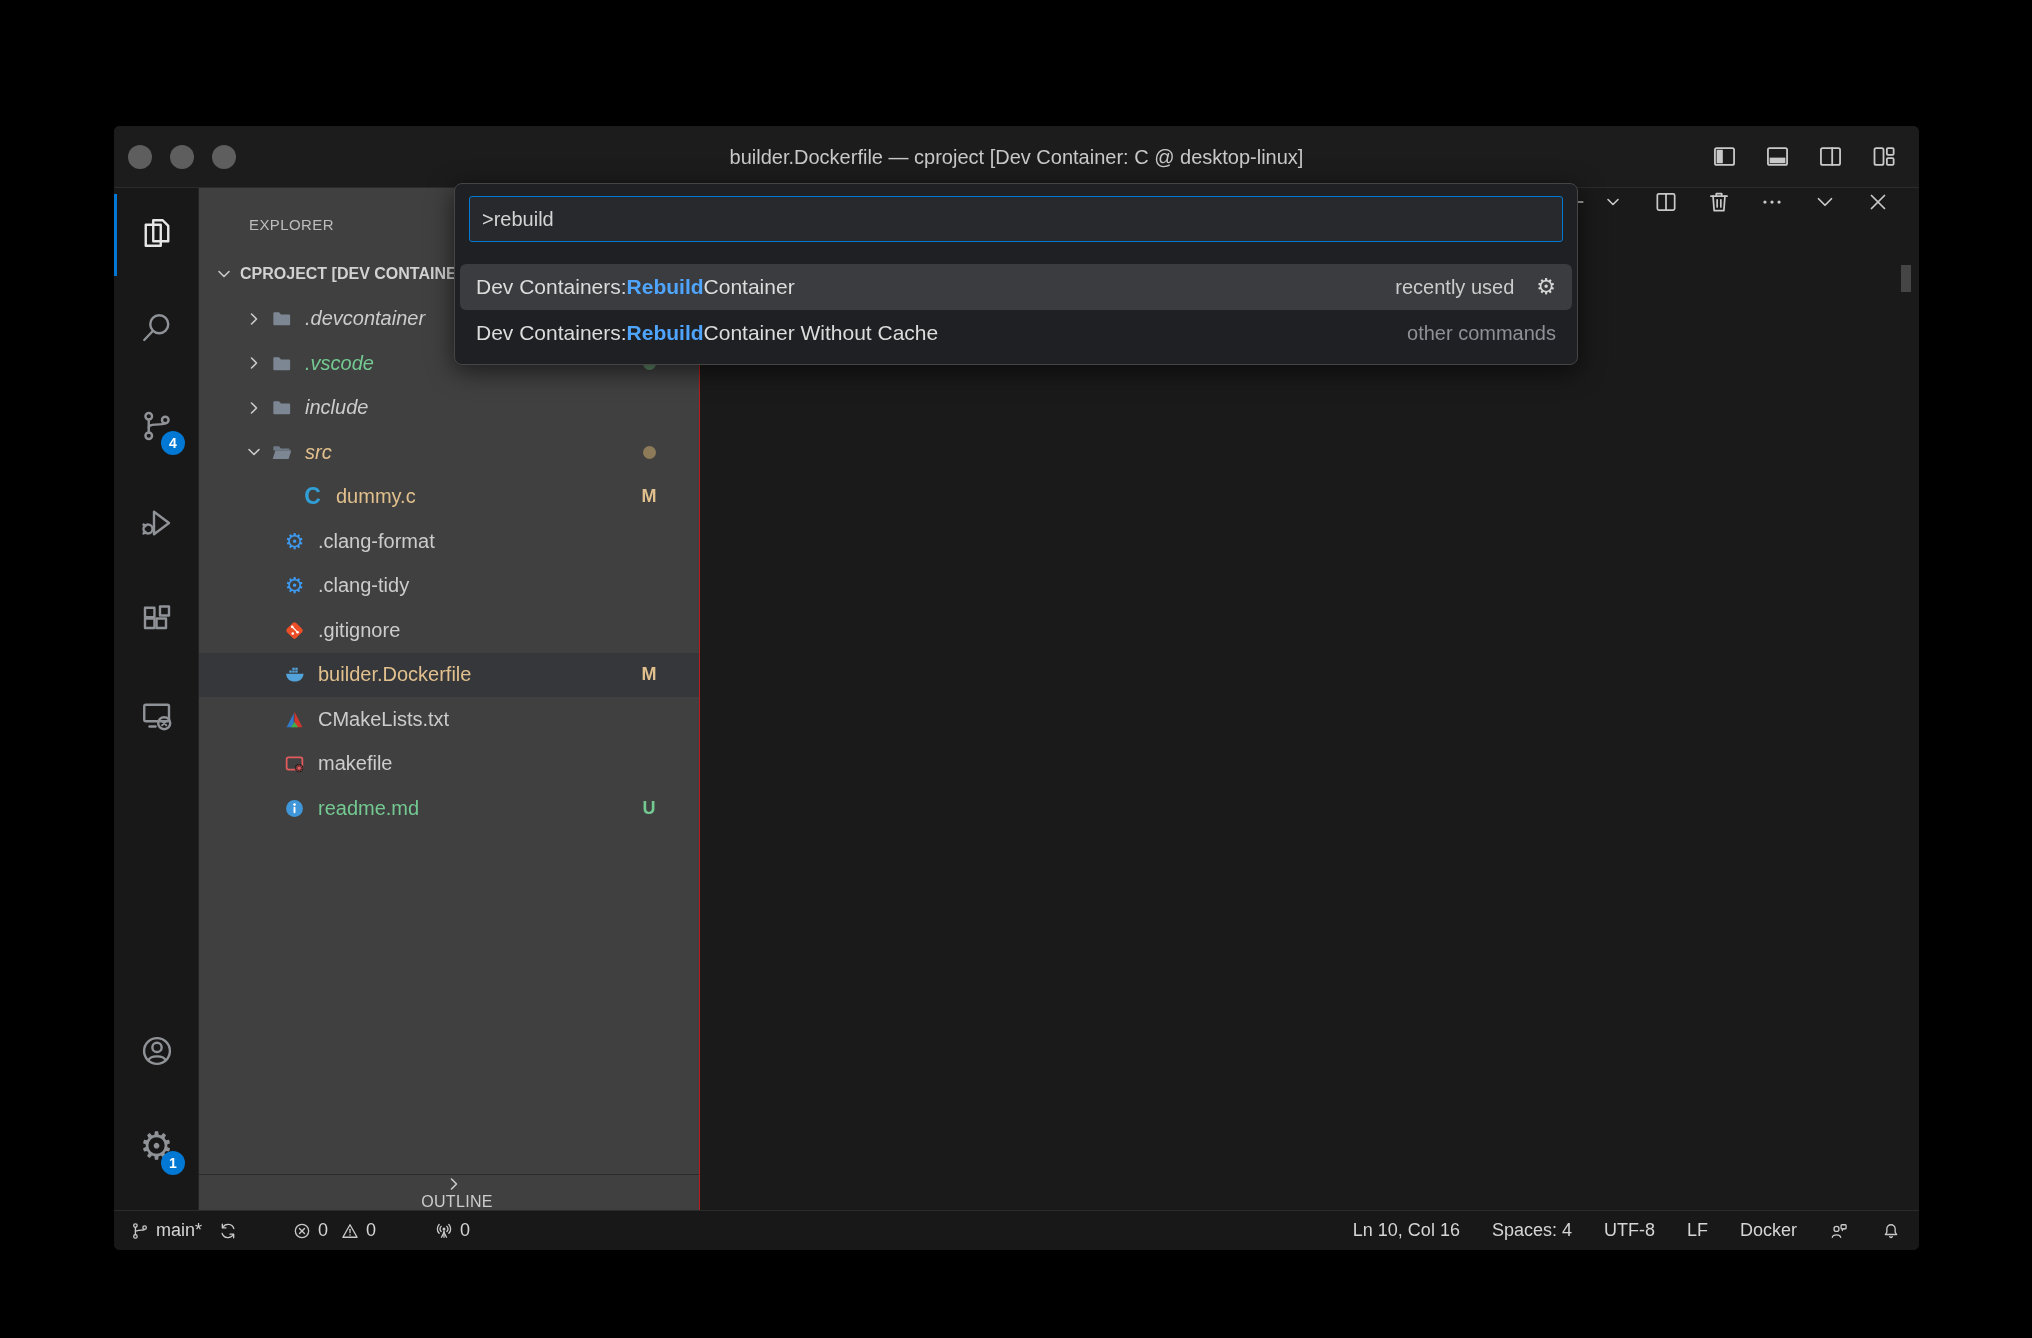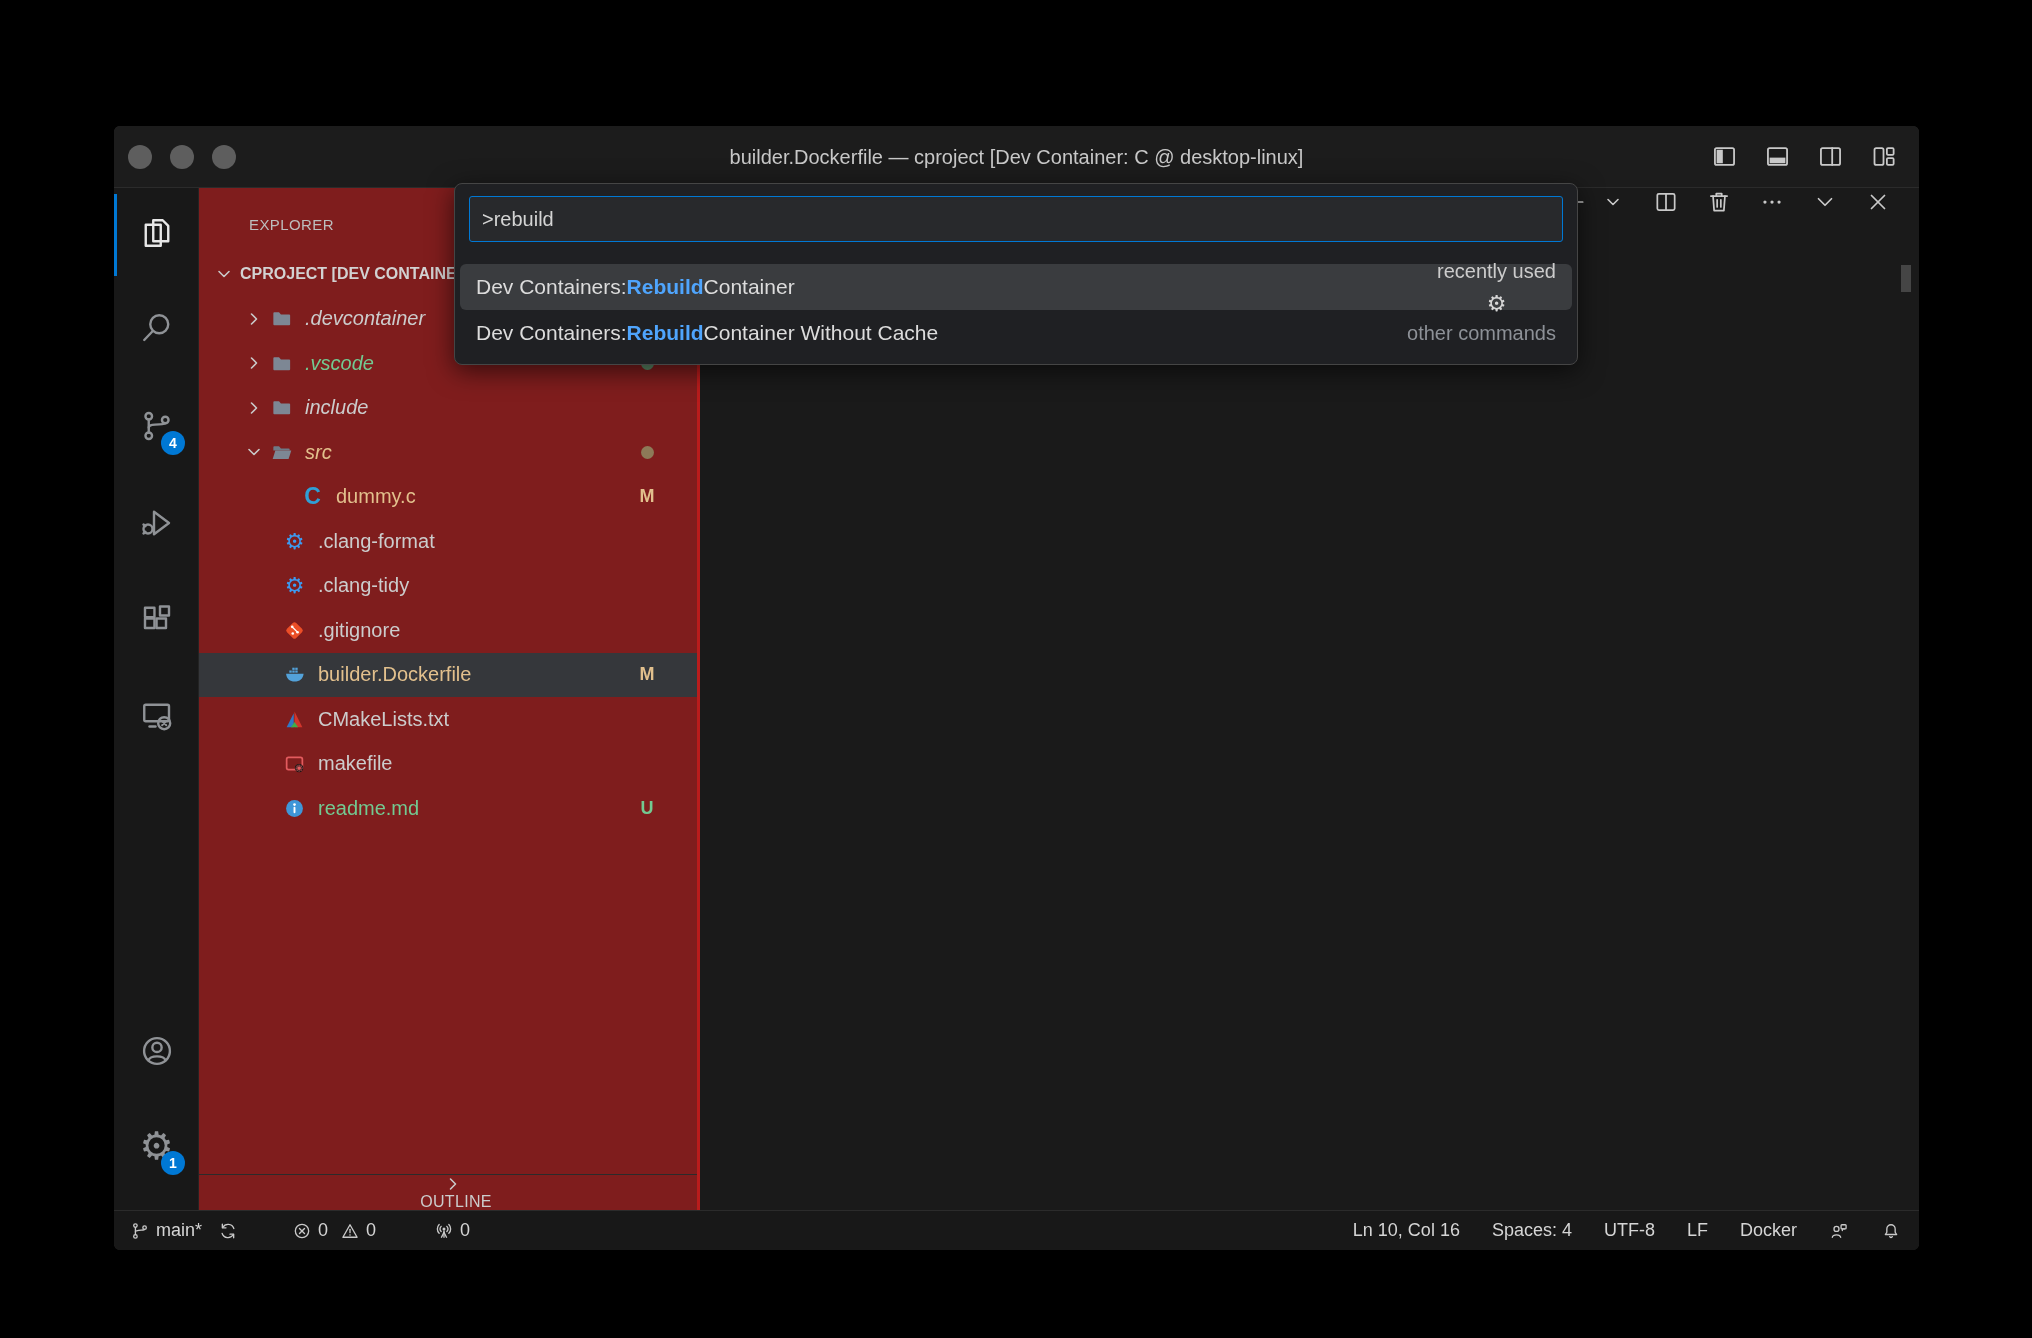--- a/index.html
+++ b/index.html
@@ -28,21 +28,21 @@
   .aicon { position:absolute; left:0; width:85px; height:86px; display:flex;
            align-items:center; justify-content:center; color:#8f9296; }
   .aicon.active { color:#e7e7e7; }
   .aicon svg { width:36px; height:36px; stroke:currentColor; }
   .active-bar { position:absolute; left:0; top:4px; width:3px; height:82px; background:#0078d4; }
   .nbadge { position:absolute; right:14px; bottom:14px; min-width:24px; height:24px; border-radius:12px;
             background:#0078d4; color:#fff; font-size:14px; line-height:24px; text-align:center; font-weight:bold; }
 
   
   .side { position:absolute; left:85px; top:62px; width:501px; bottom:40px;
-          background:#7f1d1d; border-right:3px solid #b91c1c; }
+          background:#404040; border-right:1px solid #b91c1c; }
   .sidehead { position:absolute; left:50px; top:28px; color:#bdbdbd; font-size:15px; letter-spacing:.4px; }
   .tree { position:absolute; left:0; top:64px; width:100%; }
   .trow { position:relative; height:44.5px; display:flex; align-items:center; color:#cccccc; font-size:20px; }
   .trow.sel { background:#35373b; }
   .chev { width:18px; height:18px; flex:0 0 18px; margin-right:7px; }
   .ficon { width:23px; height:23px; flex:0 0 23px; margin-right:12px; display:flex; align-items:center; justify-content:center; }
   .glyph { font-family:"DejaVu Sans",sans-serif; }
   .root-hdr { padding-left:16px; font-weight:bold; font-size:16px; color:#d2d2d2; white-space:nowrap; overflow:hidden; }
   .lvl-folder { padding-left:46px;font-style:italic; }
   .lvl-file   { padding-left:84px; }
@@ -70,21 +70,21 @@
          box-shadow:0 6px 26px rgba(0,0,0,.6); padding:12px 0 8px 0; }
   .pal-inputwrap { margin:0 14px; }
   .pal-input { width:100%; height:46px; background:#28292c; border:1.6px solid #0078d4; border-radius:3px;
                color:#d4d4d4; font-size:20px; padding:0 12px; outline:none;
                font-family:"Liberation Sans","DejaVu Sans",sans-serif; }
   .pal-list { margin-top:22px; }
   .pal-item { position:relative; height:46px; margin:0 5px; border-radius:6px;
               display:flex; align-items:center; padding:0 16px; font-size:21px; color:#dcdcdc; }
   .pal-item.sel { background:#3a3c3f; }
   .hl { color:#4fa5fd; font-weight:bold; }
-  .meta { margin-left:auto; display:flex; align-items:center; gap:10px;flex-direction:column; }
+  .meta { margin-left:auto; display:flex; align-items:center; gap:22px; }
   .meta-txt { color:#cccccc; font-size:20px; }
   .meta-dim { color:#8d9197; }
   .gear-glyph { font-family:"DejaVu Sans",sans-serif; color:#d6d6d6; font-size:22px; line-height:1; }
 
   
   .sbar { position:absolute; left:0; bottom:0; width:100%; height:40px; background:#181818;
           border-top:1px solid #2b2b2b; display:flex; align-items:stretch; color:#d5d5d5; font-size:18px; }
   .sb-remote { display:flex; align-items:center; gap:10px; background:#0078d4; color:#fff;
                padding:0 18px 0 16px; font-size:19px; }
   .sb-left { display:flex; align-items:center; gap:16px; padding-left:16px; }

